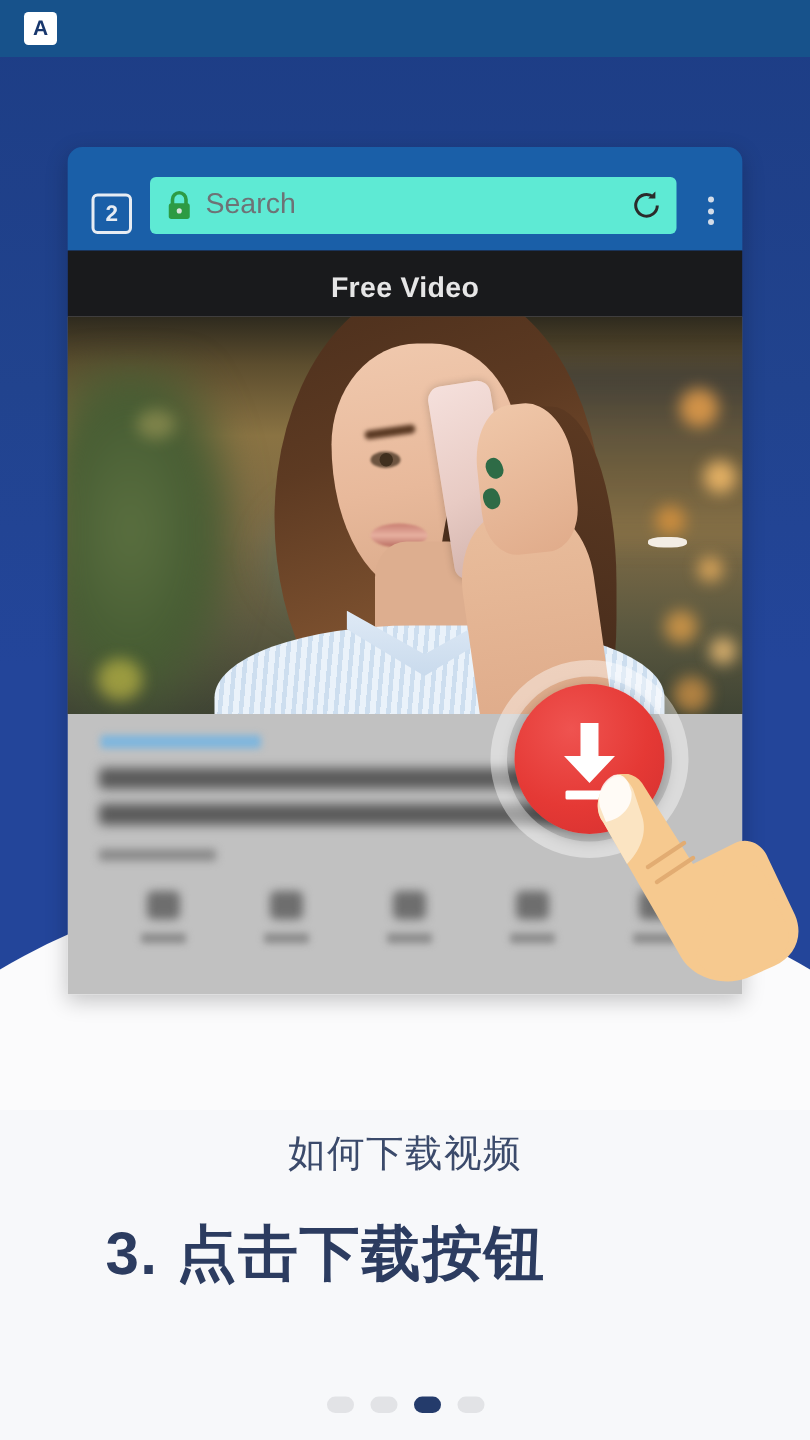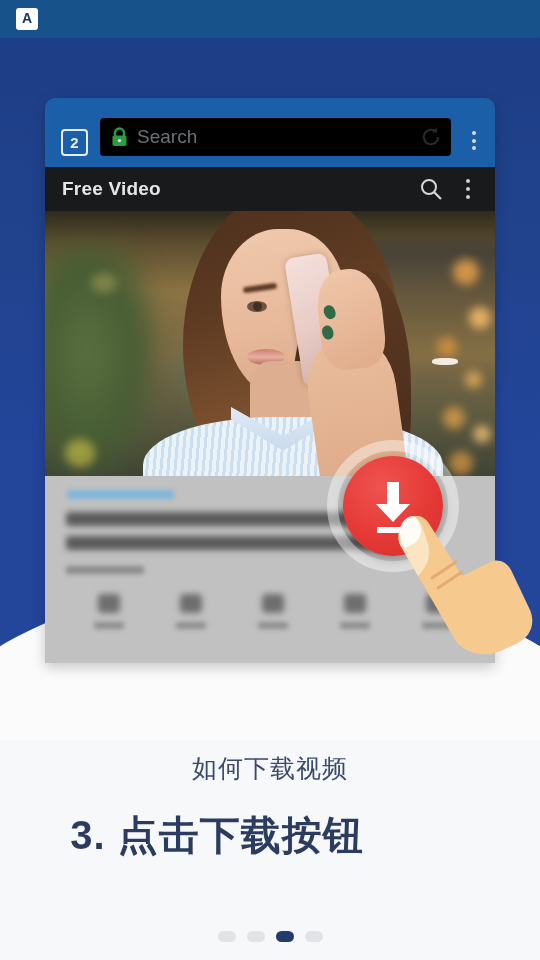--- a/index.html
+++ b/index.html
@@ -51,33 +51,33 @@
   #chrome{
     height:69px; background:#1a5fa8;
     display:flex; align-items:flex-end; padding:0 10px 11px 16px; gap:12px;
   }
   #tabcount{
     width:27px; height:27px; border:2.5px solid #e7ecf3; border-radius:4px;
     color:#e7ecf3; font-size:15px; font-weight:bold;
     display:flex; align-items:center; justify-content:center; flex:none;
   }
   #omnibox{
-    flex:1; height:38px; background:#000000; border-radius:4px;
+    flex:1; height:38px; background:#5eead4; border-radius:4px;
     display:flex; align-items:center; padding:0 9px 0 11px; gap:9px;
   }
   #omnitext{ flex:1; color:#6e7276; font-size:19px; }
   #kebab1{ flex:none; width:22px; display:flex; flex-direction:column;
     align-items:center; gap:3.5px; padding-bottom:6px; }
   #kebab1 i, .kb i{ display:block; width:4px; height:4px; border-radius:50%;
     background:#d3dce8; }
 
   
   #appbar{
     height:44px; background:#191a1c; display:flex; align-items:center;
-    padding:0 17px 0 17px; gap:16px;
+    padding:15px 17px 0 17px; gap:16px;flex-direction:column;
   }
   #appbar-title{ color:#e6e6e6; font-size:19px; font-weight:bold; flex:1;
     letter-spacing:.2px; }
   .kb{ display:flex; flex-direction:column; align-items:center; gap:3.5px; width:20px; }
   .kb i{ background:#cfcfcf; width:4.5px; height:4.5px; }
 
   
   #photo{
     position:relative; height:265px; overflow:hidden;
     background:#6e5b3c;

